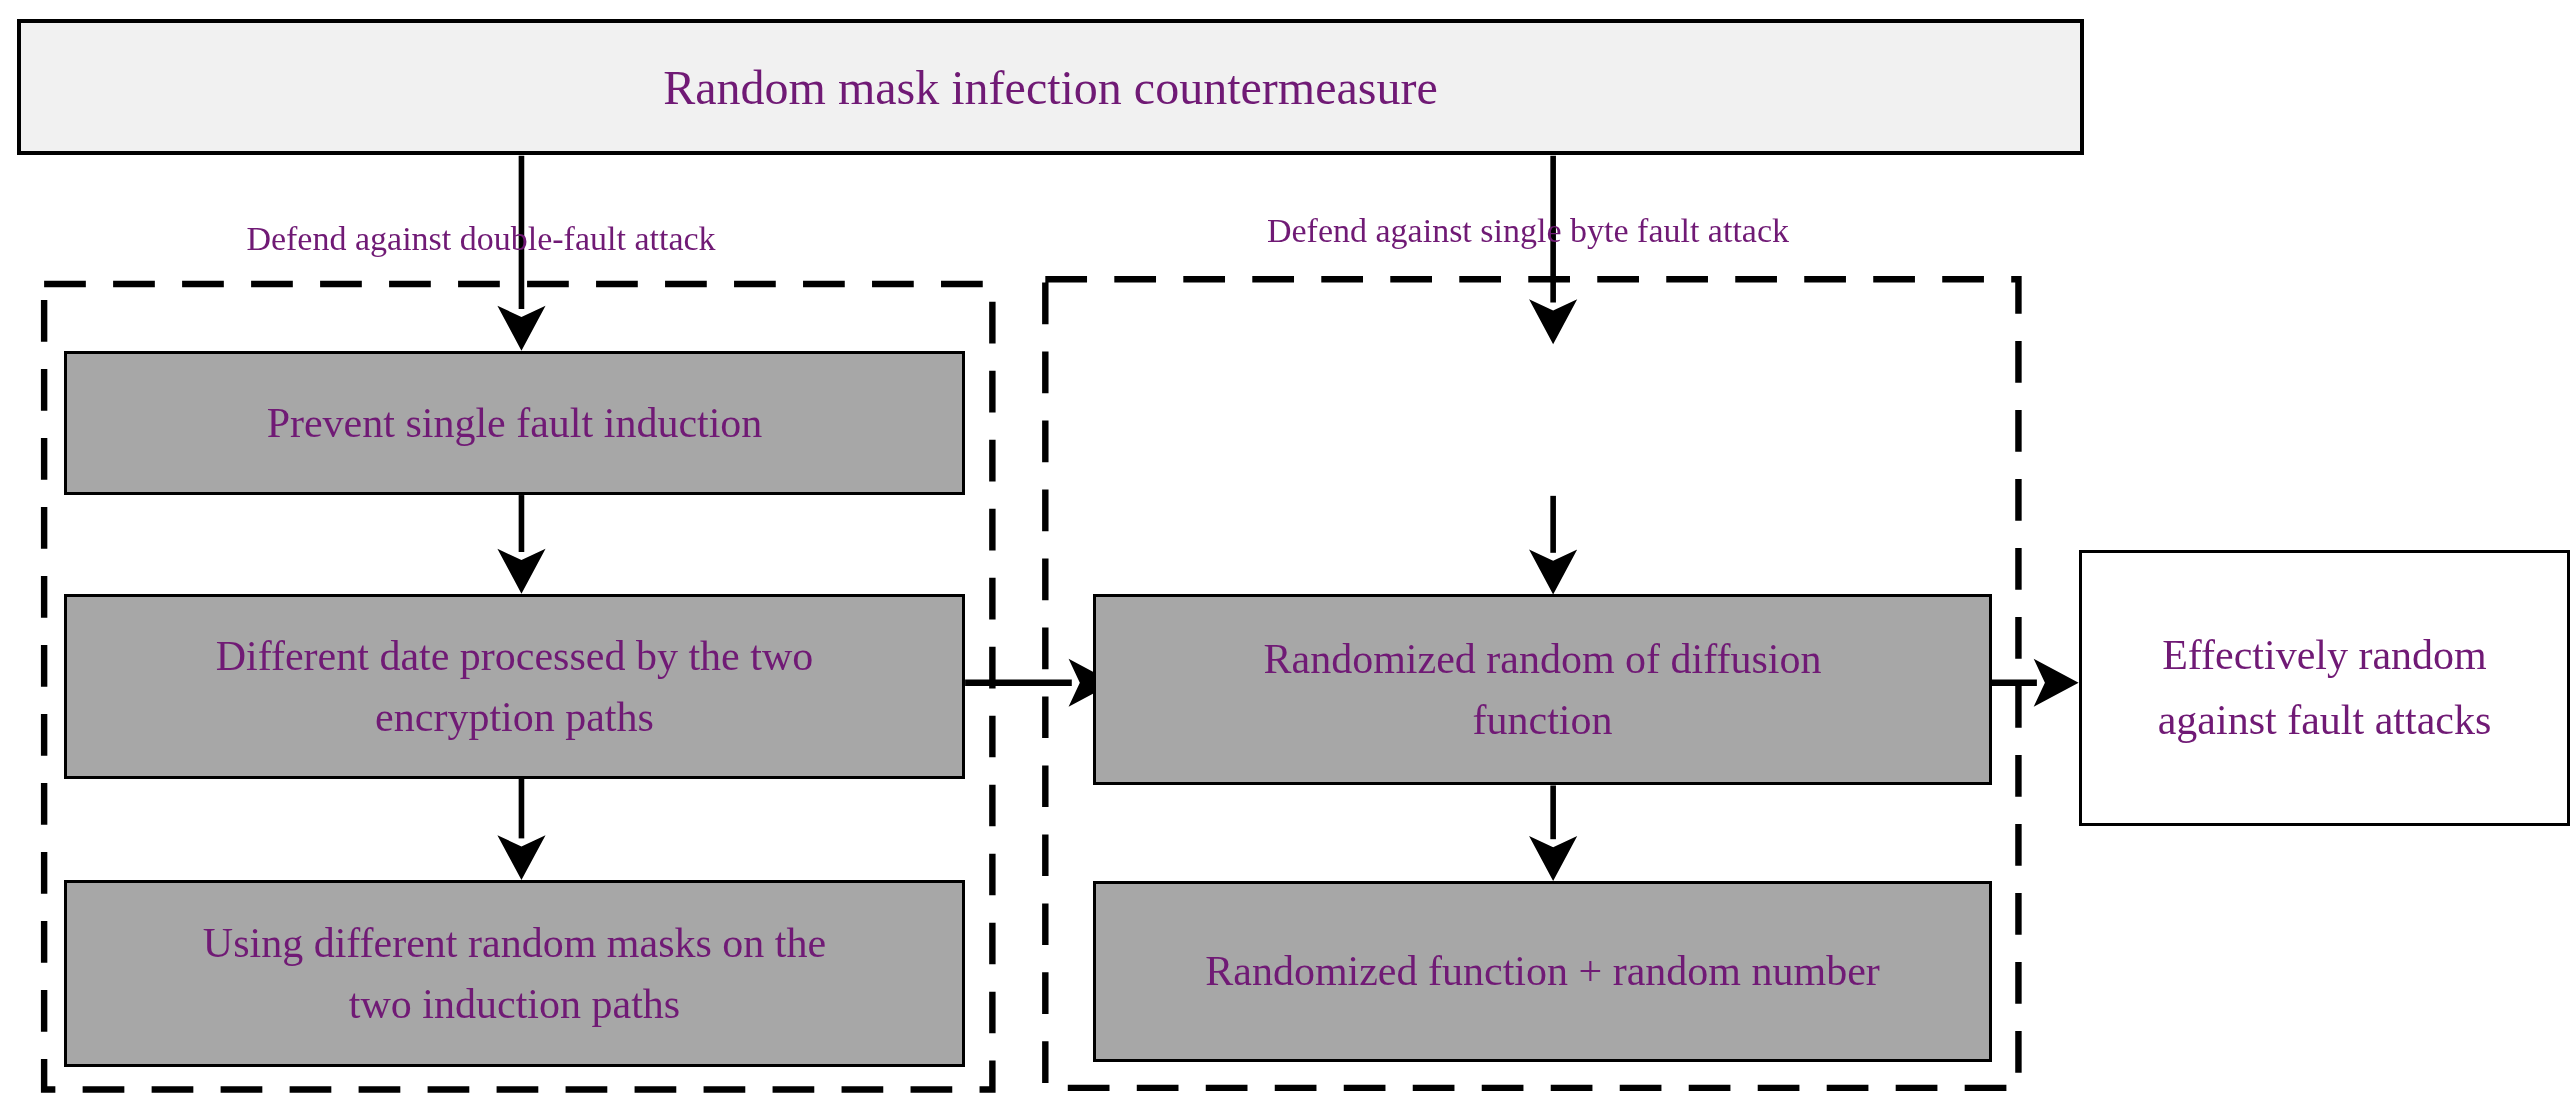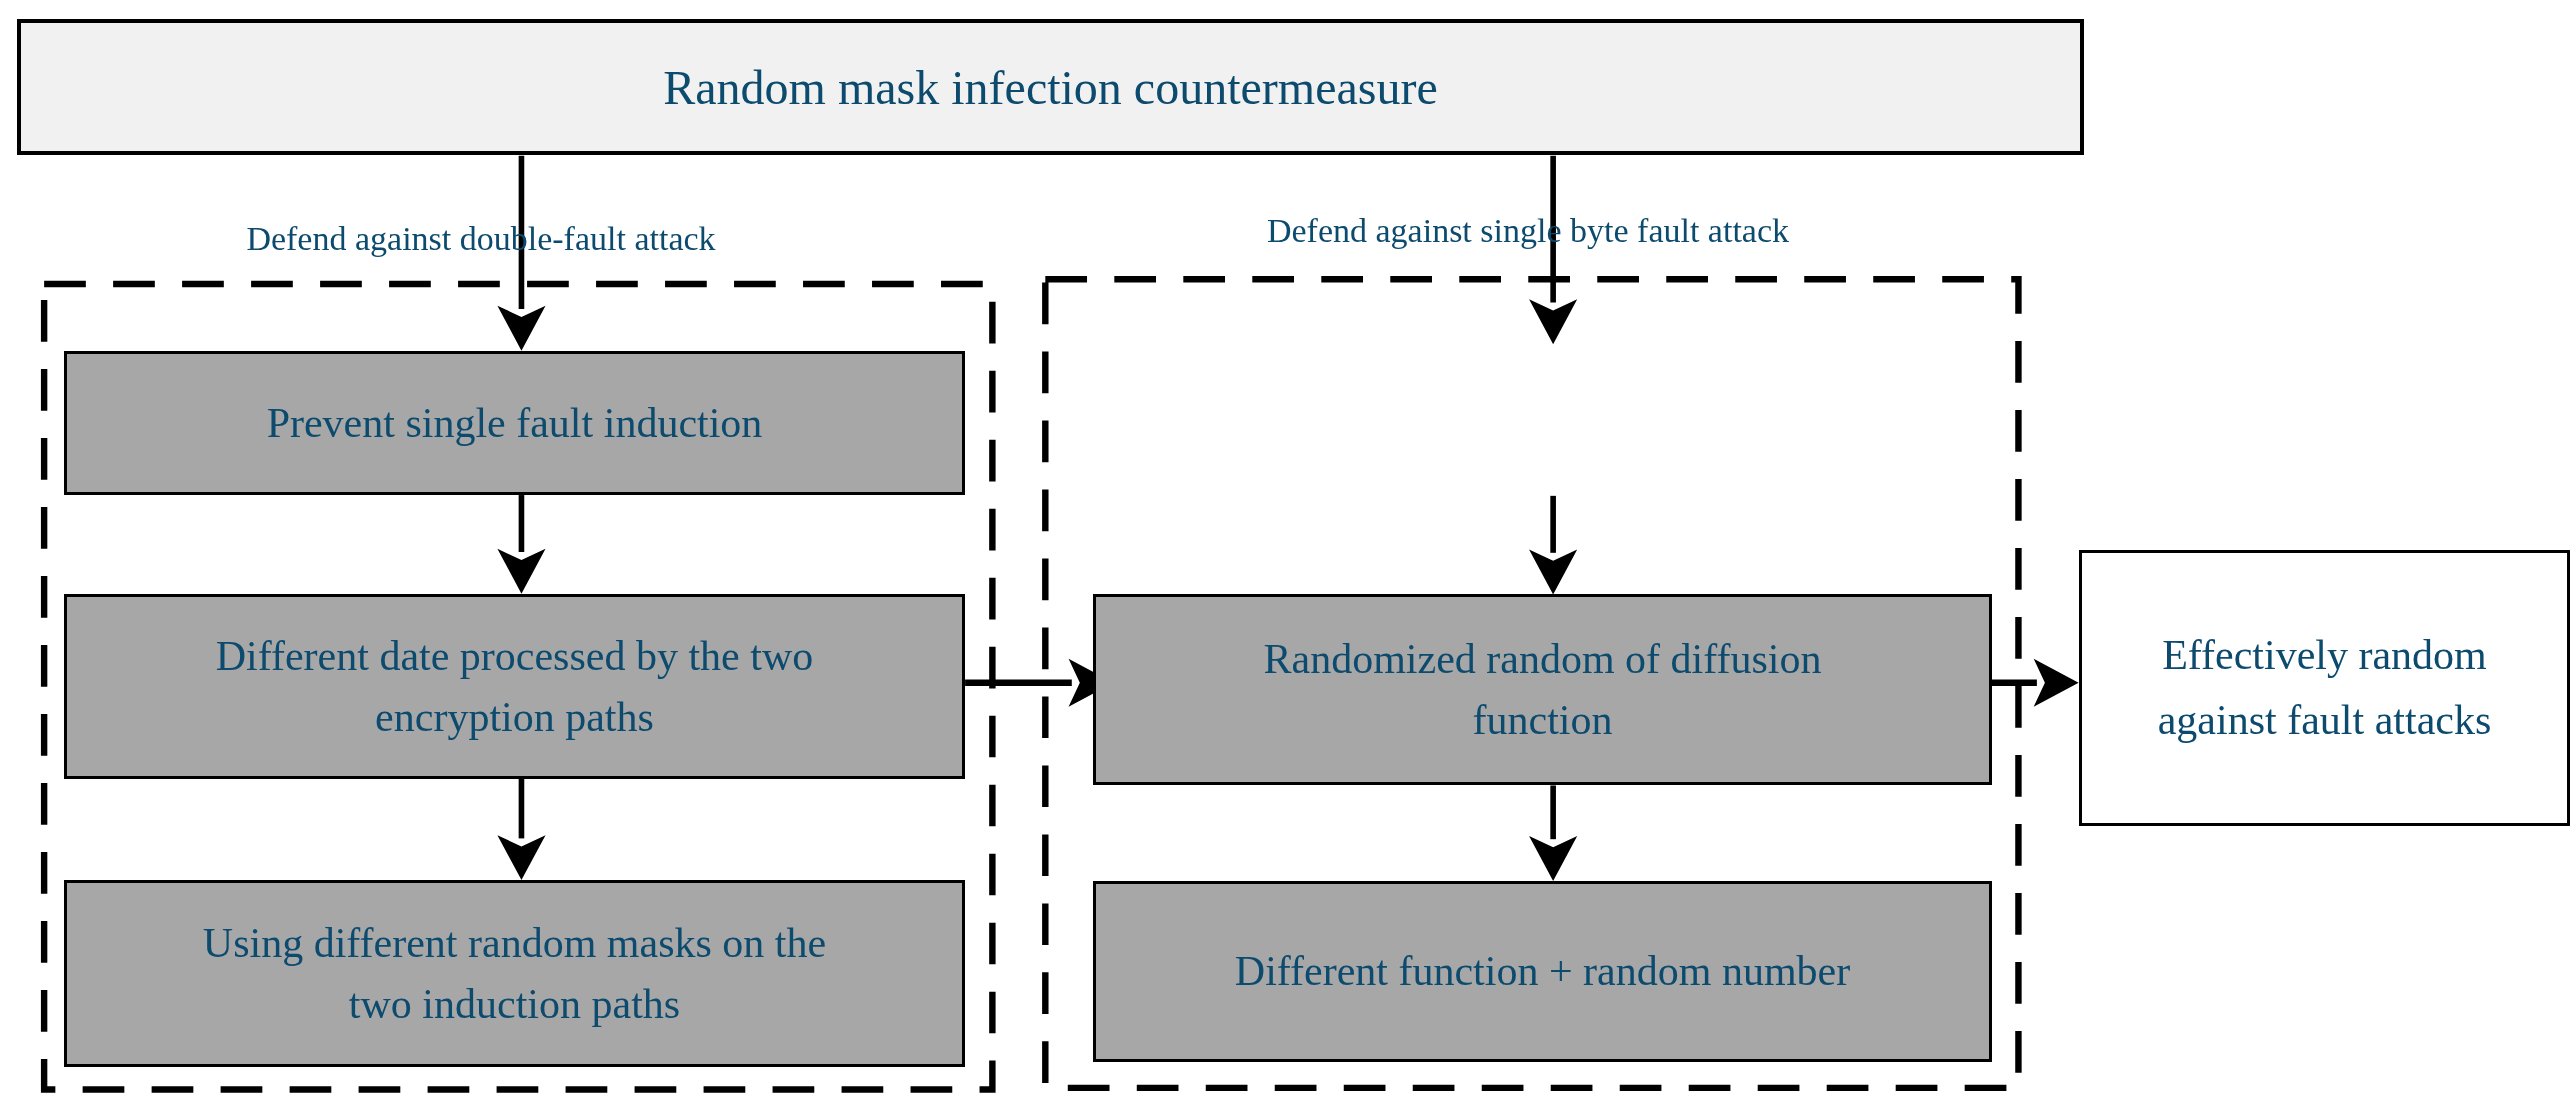--- a/index.html
+++ b/index.html
@@ -6,21 +6,21 @@
     margin: 0;
     padding: 0;
     background: #ffffff;
   }
   #stage {
     position: relative;
     width: 2576px;
     height: 1104px;
     background: #ffffff;
     font-family: "Liberation Serif", "DejaVu Serif", serif;
-    color: #0c4a6e;
+    color: #701a75;
     overflow: hidden;
   }
   #wires {
     position: absolute;
     left: 0; top: 0;
     width: 2576px;
     height: 1104px;
   }
   .node {
     position: absolute;
@@ -137,21 +137,21 @@
   <div class="branch-label" id="label-right">Defend against single byte fault attack</div>
 
   <div class="node step-box" id="l-step-1">Prevent single fault induction</div>
   <div class="node step-box" id="l-step-2">Different date processed by the two
 encryption paths</div>
   <div class="node step-box" id="l-step-3">Using different random masks on the
 two induction paths</div>
 
   <div class="node step-box" id="r-step-2">Randomized random of diffusion
 function</div>
-  <div class="node step-box" id="r-step-3">Different function + random number</div>
+  <div class="node step-box" id="r-step-3">Randomized function + random number</div>
 
   <div class="node outcome-box">
     <span>Effectively random
 against fault attacks</span>
   </div>
 
 </div>
 
 
 </body></html>

